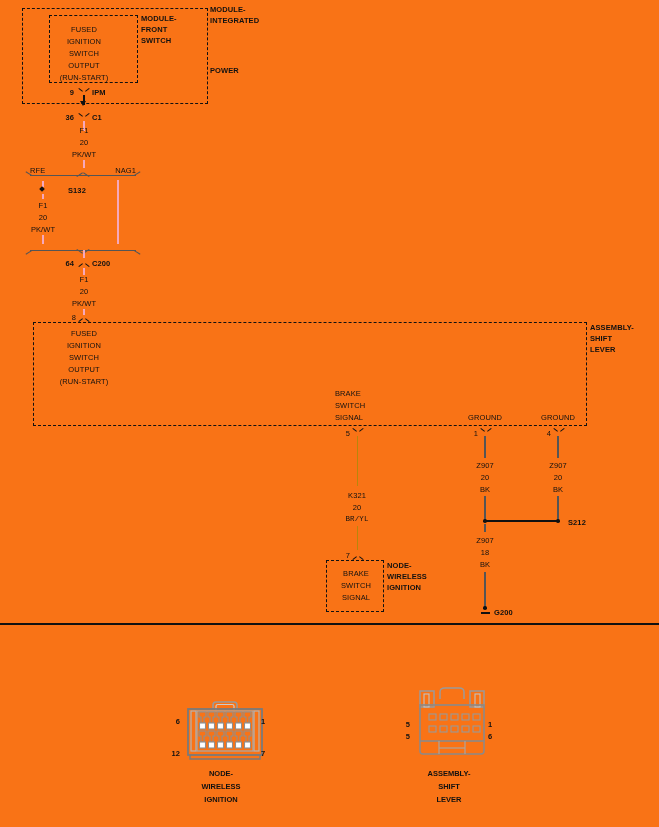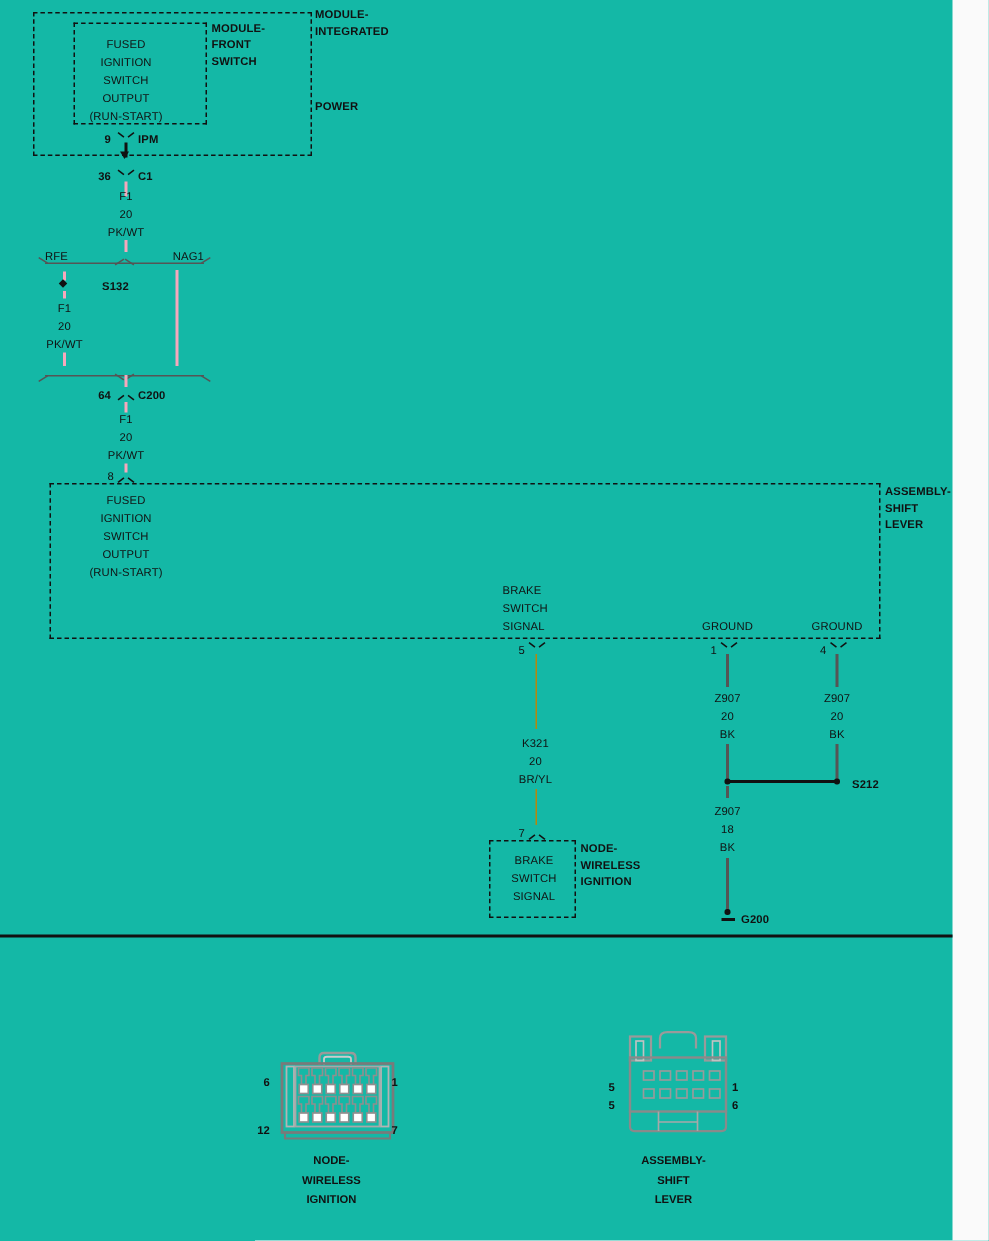--- a/index.html
+++ b/index.html
@@ -2,26 +2,25 @@
 <html><head>
 <meta charset="utf-8">
 <style>
   html, body {
     margin: 0;
     padding: 0;
     background: #fafafa;
   }
   #page {
     position: relative;
-    width: 603px;
+    width: 659px;
     height: 827px;
-    background: #14b8a6;
+    background: #f97316;
     font-family: "Liberation Sans", sans-serif;
     overflow: hidden;
-    padding-left: 32px;
   }
   .lbl {
     position: absolute;
     font-size: 7.5px;
     color: #111;
     white-space: nowrap;
     letter-spacing: 0.1px;
     line-height: 11.5px;
   }
   .lbl.bold { font-weight: bold; }
@@ -250,21 +249,21 @@
   <div class="lbl" style="left:335px; top:412px;">SIGNAL</div>
 
   <div class="lbl c" style="left:485px; top:412px;">GROUND</div>
   <div class="lbl c" style="left:558px; top:412px;">GROUND</div>
 
   <div class="ysym" style="left:353px; top:428px;"></div>
   <div class="lbl r" style="left:350px; top:428px;">5</div>
   <div class="wire v bryl" style="left:356.5px; top:436px; height:50px;"></div>
   <div class="lbl c" style="left:357px; top:490px;">K321</div>
   <div class="lbl c" style="left:357px; top:502px;">20</div>
-  <div class="lbl c" style="left:357px; top:514px;">BR/YL</div>
+  <div class="lbl c" style="left:357px; top:514px;font-family:Liberation Mono, monospace;">BR/YL</div>
   <div class="wire v bryl" style="left:356.5px; top:526px; height:24px;"></div>
 
   <div class="asym" style="left:353px; top:551px;"></div>
   <div class="lbl r" style="left:350px; top:550px;">7</div>
 
   <div class="dashbox" style="left:326px; top:560px; width:58px; height:52px;"></div>
   <div class="lbl bold" style="left:387px; top:560px;">NODE-</div>
   <div class="lbl bold" style="left:387px; top:571px;">WIRELESS</div>
   <div class="lbl bold" style="left:387px; top:582px;">IGNITION</div>
   <div class="lbl c" style="left:356px; top:568px;">BRAKE</div>

